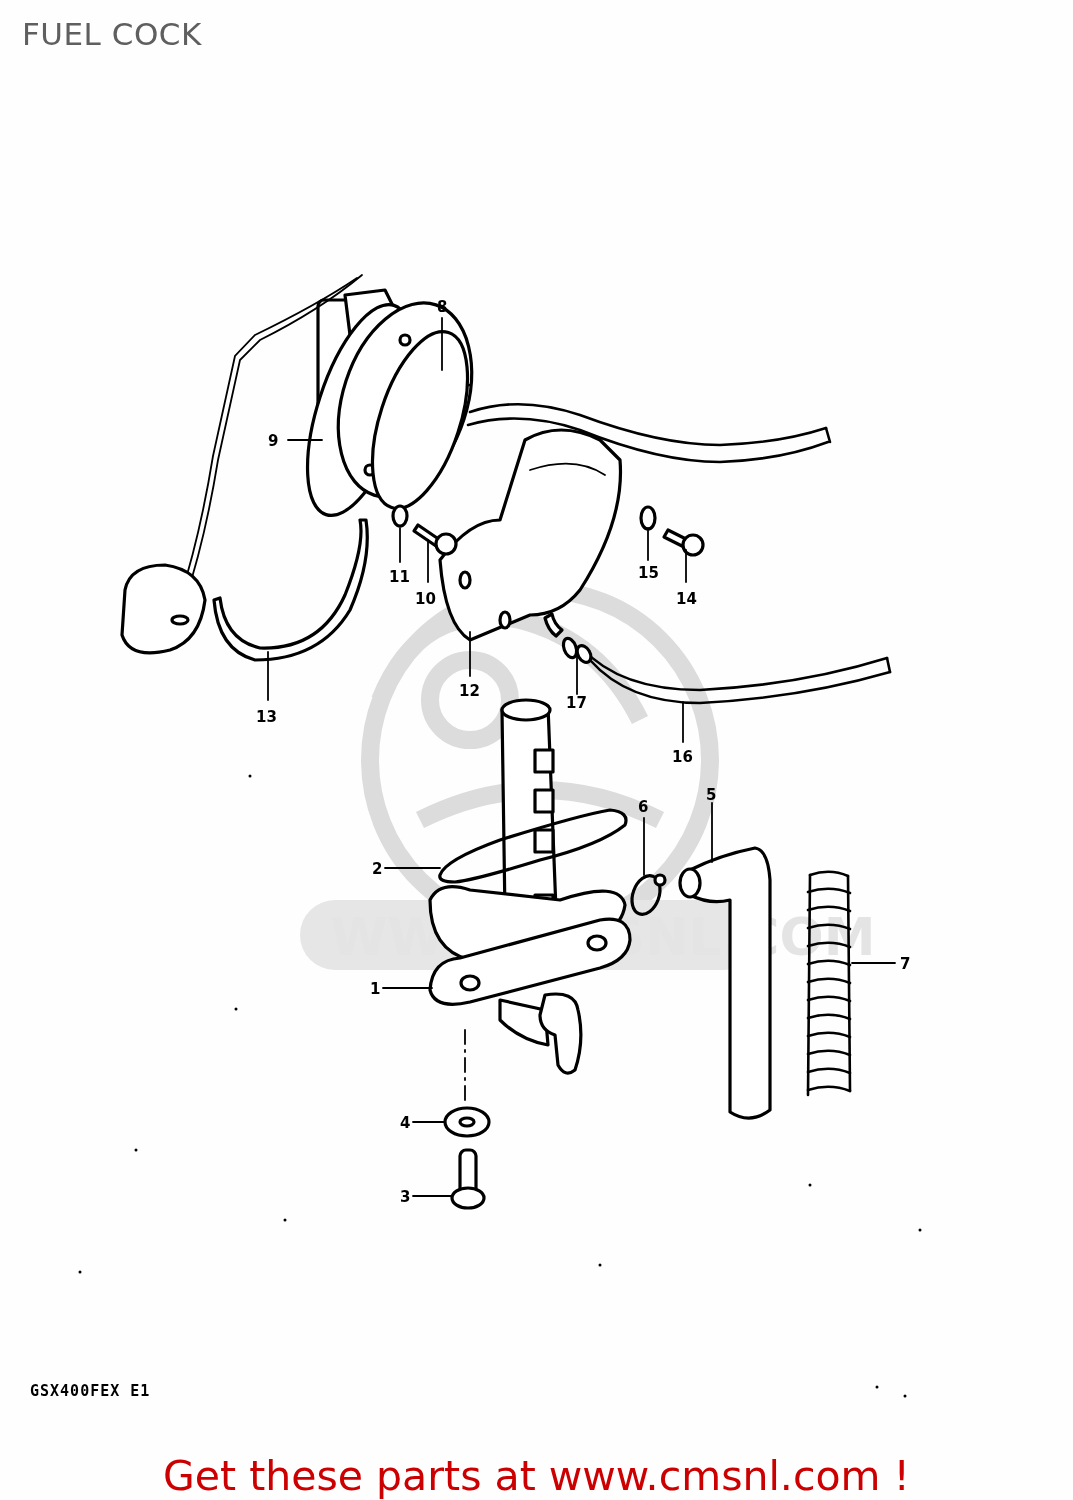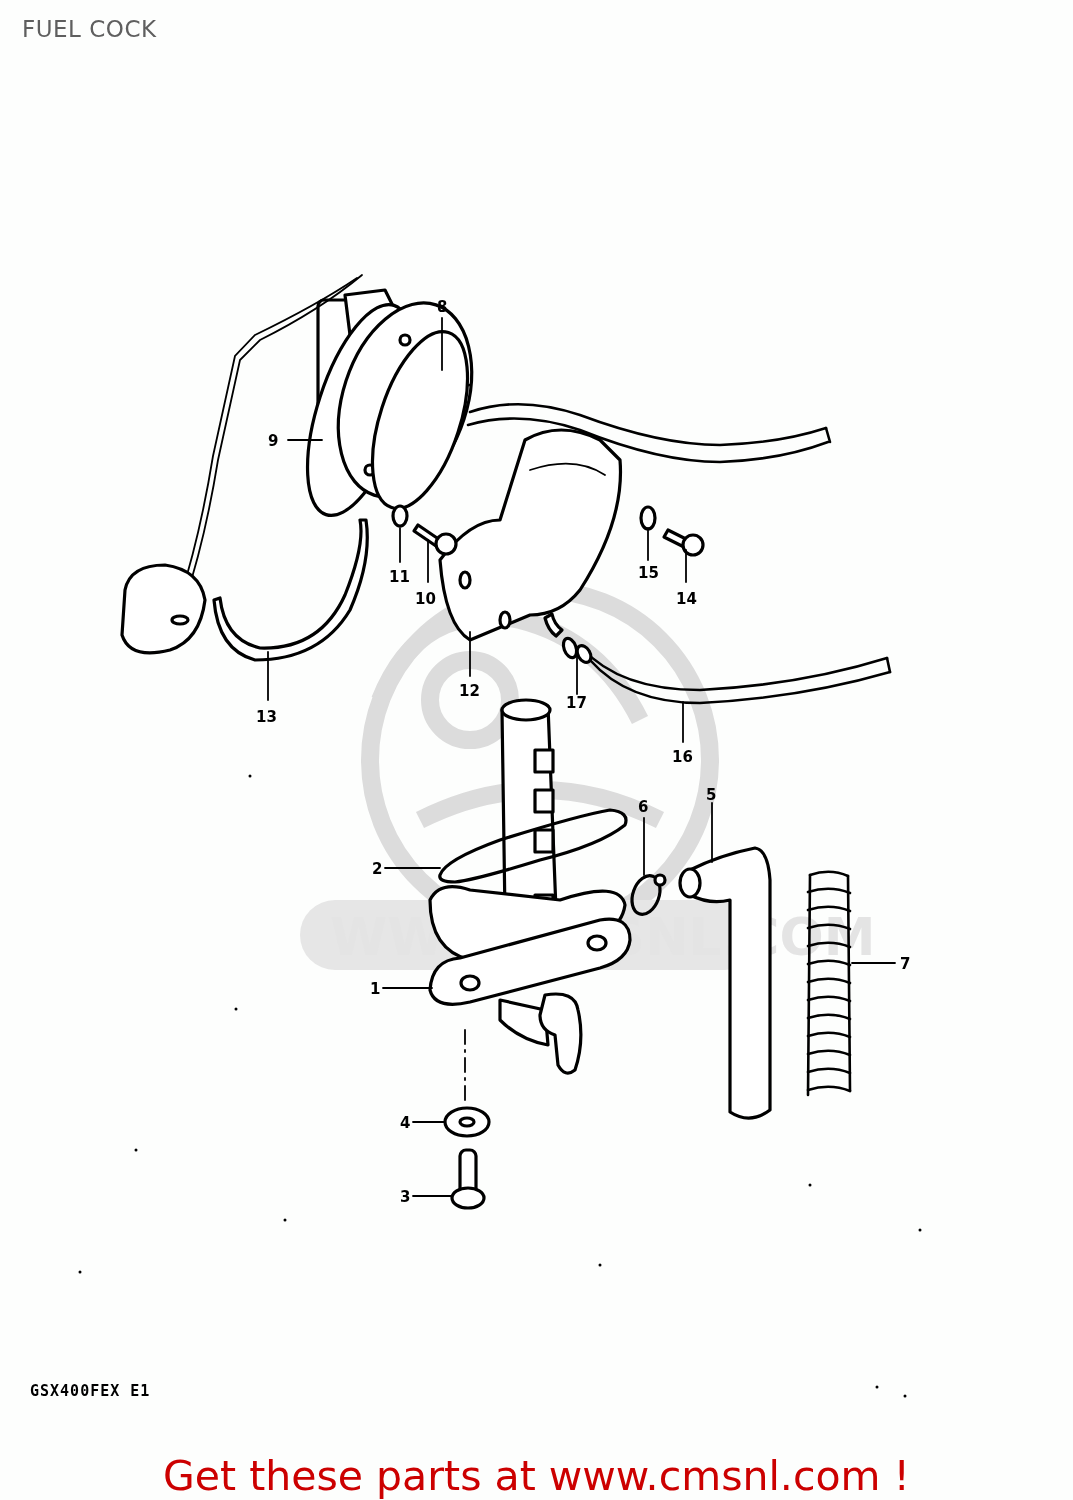--- a/index.html
+++ b/index.html
@@ -1,17 +1,17 @@
 <!DOCTYPE html>
 <html><head>
 <meta charset="utf-8">
 <style>
   html, body { margin: 0; padding: 0; background: #fdfefd; }
   body { width: 1073px; height: 1500px; position: relative; overflow: hidden; font-family: "DejaVu Sans", sans-serif; }
-  .page-title { position: absolute; left: 22px; top: 16px; font-size: 23px; color: #5f5f5f; letter-spacing: 0.5px; font-family: "DejaVu Sans", sans-serif; }
+  .page-title { position: absolute; left: 22px; top: 16px; font-size: 31px; color: #5f5f5f; letter-spacing: 0.5px; font-family: "DejaVu Sans", sans-serif; }
   .diagram { position: absolute; left: 0; top: 0; width: 1073px; height: 1500px; }
   .model-code { position: absolute; left: 30px; top: 1382px; font-size: 15px; font-weight: bold; color: #000; font-family: "DejaVu Sans Mono", monospace; letter-spacing: 1px; transform: scaleY(1.1); }
   .promo { position: absolute; left: 0; width: 1073px; top: 1452px; text-align: center; font-size: 41px; color: #cc0000; font-family: "DejaVu Sans", sans-serif; }
   .promo a { color: #cc0000; text-decoration: none; }
   .callout { font-family: "DejaVu Sans", sans-serif; font-weight: bold; font-size: 15px; fill: #000; }
   .wm { fill: none; stroke: #dcdcdc; stroke-width: 18; }
   .wm-text { font-family: "DejaVu Sans", sans-serif; font-weight: bold; fill: #e4e4e4; font-size: 52px; }
   .part { fill: #fff; stroke: #000; stroke-width: 3.2; stroke-linejoin: round; stroke-linecap: round; }
   .line { fill: none; stroke: #000; stroke-width: 2.6; stroke-linecap: round; }
   .thin { fill: none; stroke: #000; stroke-width: 1.8; stroke-linecap: round; }

